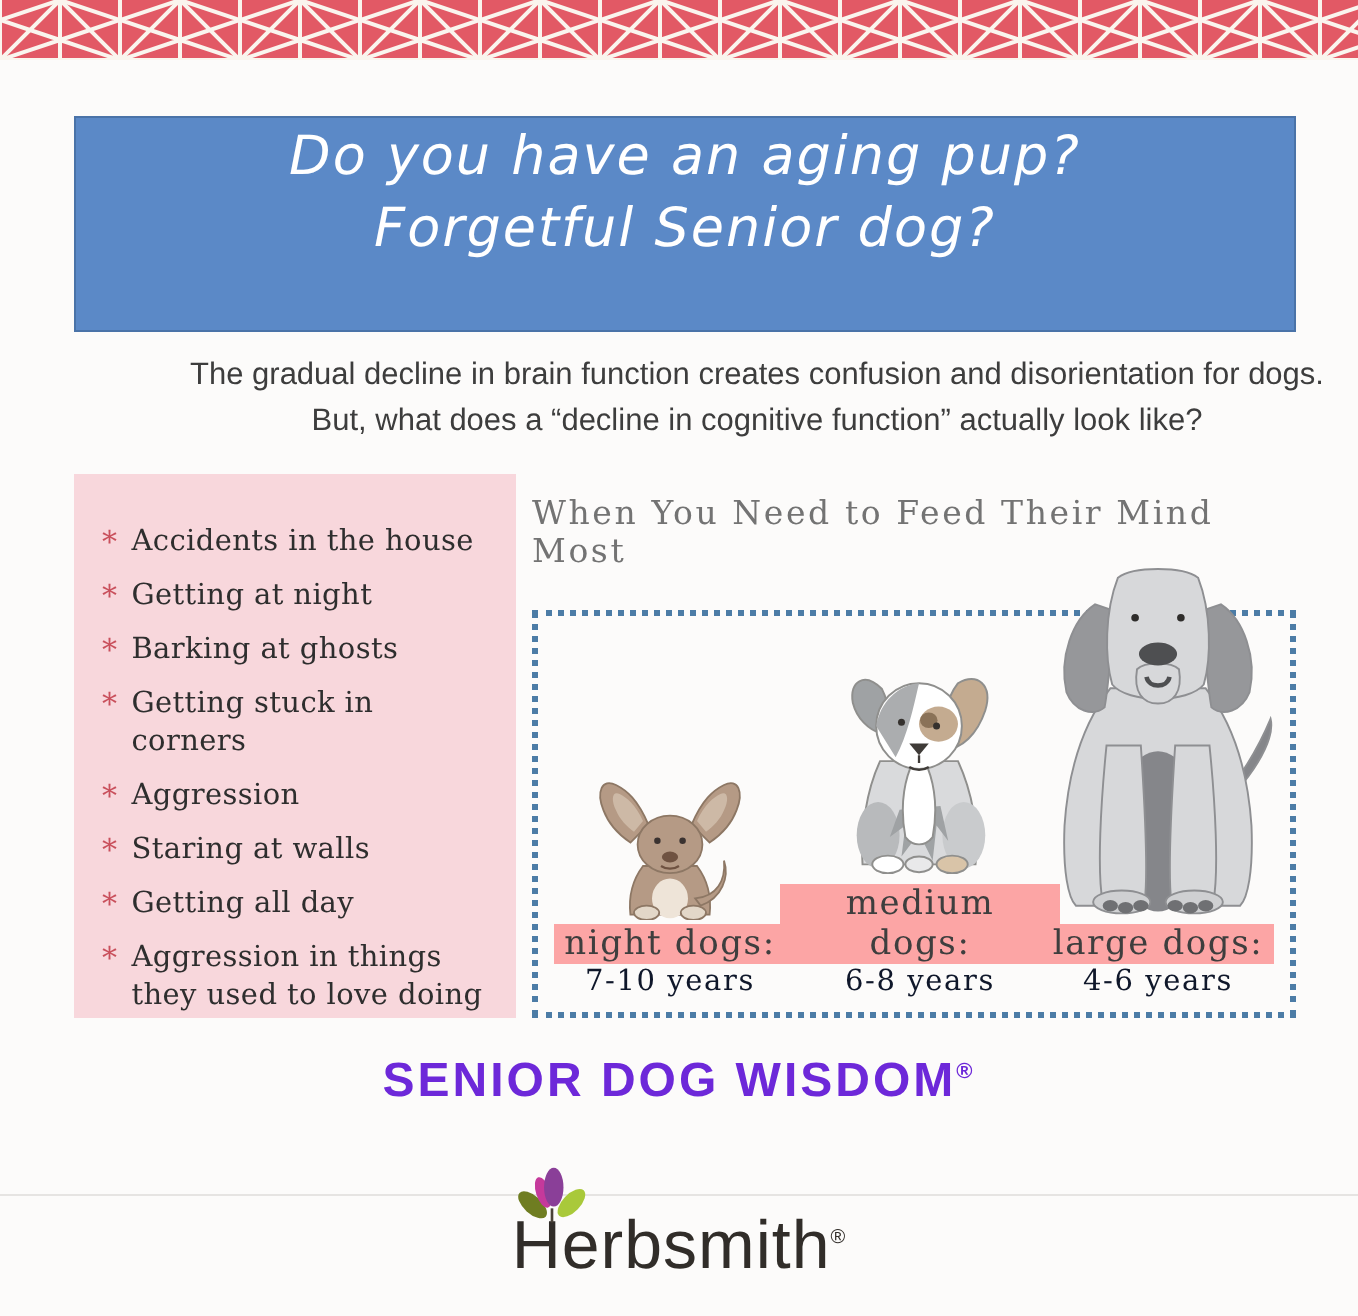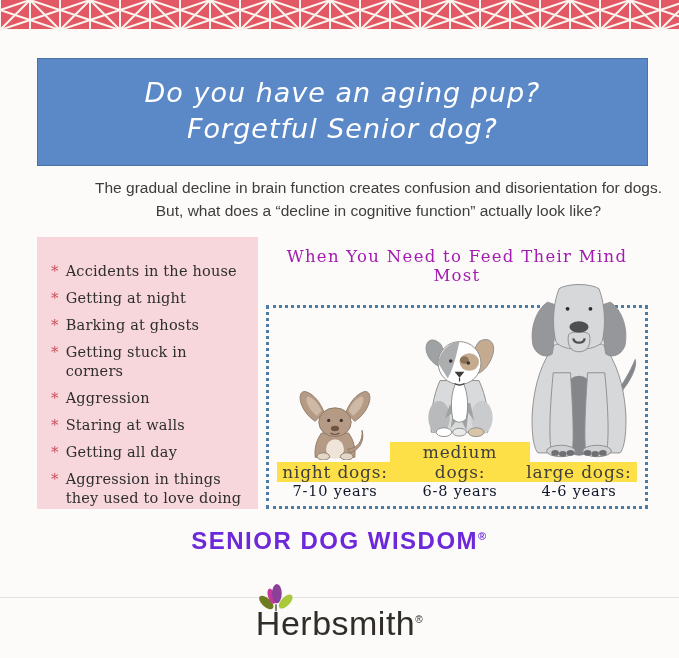--- a/index.html
+++ b/index.html
@@ -7,44 +7,44 @@
           font-family:"Liberation Sans",sans-serif;overflow:hidden;}
 
   
   .pattern-band{position:absolute;left:0;top:0;width:679px;height:30px;}
 
   
   .banner{position:absolute;left:37px;top:58px;width:611px;height:108px;background:#5b89c7;
           border:1px solid #4a73a8;box-sizing:border-box;text-align:center;color:#ffffff;}
   .banner .line{font-family:"DejaVu Sans",sans-serif;font-style:italic;font-size:27px;
           letter-spacing:1px;line-height:36px;}
-  .banner .line1{margin-top:16px;}
+  .banner .line1{margin-top:2px;}
 
   
   .intro{position:absolute;left:0;top:176px;width:679px;text-align:center;color:#3d3d3d;
          font-size:15.5px;line-height:23px;margin-left:39px;}
 
   
   .symptoms{position:absolute;left:37px;top:237px;width:221px;height:272px;background:#f8d7dc;
             box-sizing:border-box;padding:25px 10px 0 14px;}
   .symptoms ul{list-style:none;margin:0;padding:0;}
   .symptoms li{display:flex;margin-bottom:8px;font-family:"DejaVu Serif",serif;
                font-size:14.5px;line-height:19px;color:#2e2e2e;letter-spacing:0.2px;}
   .symptoms .ast{color:#c9505c;margin-right:7px;font-size:15px;flex:0 0 auto;}
 
   
-  .chart-title{position:absolute;left:266px;top:247px;width:382px;text-align:center;
-               font-family:"DejaVu Serif",serif;font-size:16.5px;letter-spacing:1.3px;color:#a21caf;}
+  .chart-title{position:absolute;left:266px;top:247px;width:382px;
+               font-family:"DejaVu Serif",serif;font-size:16.5px;letter-spacing:1.3px;color:#737373;}
 
   
   .dog-box{position:absolute;left:266px;top:305px;width:382px;height:204px;box-sizing:border-box;
            border:3px dotted #4c7ca6;}
   .dog-group{position:absolute;text-align:center;}
   .dog-group svg{display:block;margin:0 auto;}
-  .dog-label{display:inline-block;background:#fde047;padding:0 5px;font-family:"DejaVu Serif",serif;
+  .dog-label{display:inline-block;background:#fca5a5;padding:0 5px;font-family:"DejaVu Serif",serif;
              font-size:17px;letter-spacing:0.8px;color:#3e3e3e;line-height:20px;margin-top:2px;}
   .dog-years{font-family:"DejaVu Serif",serif;font-size:14.5px;letter-spacing:0.8px;color:#0f172a;
              line-height:19px;}
   .g-small{left:6px;bottom:5px;width:120px;}
   .g-medium{left:121px;bottom:5px;width:140px;}
   .g-large{left:244px;bottom:5px;width:132px;}
 
   
   .product{position:absolute;left:0;top:527px;width:679px;text-align:center;color:#6d28d9;
            font-size:24px;font-weight:bold;letter-spacing:1.5px;}

